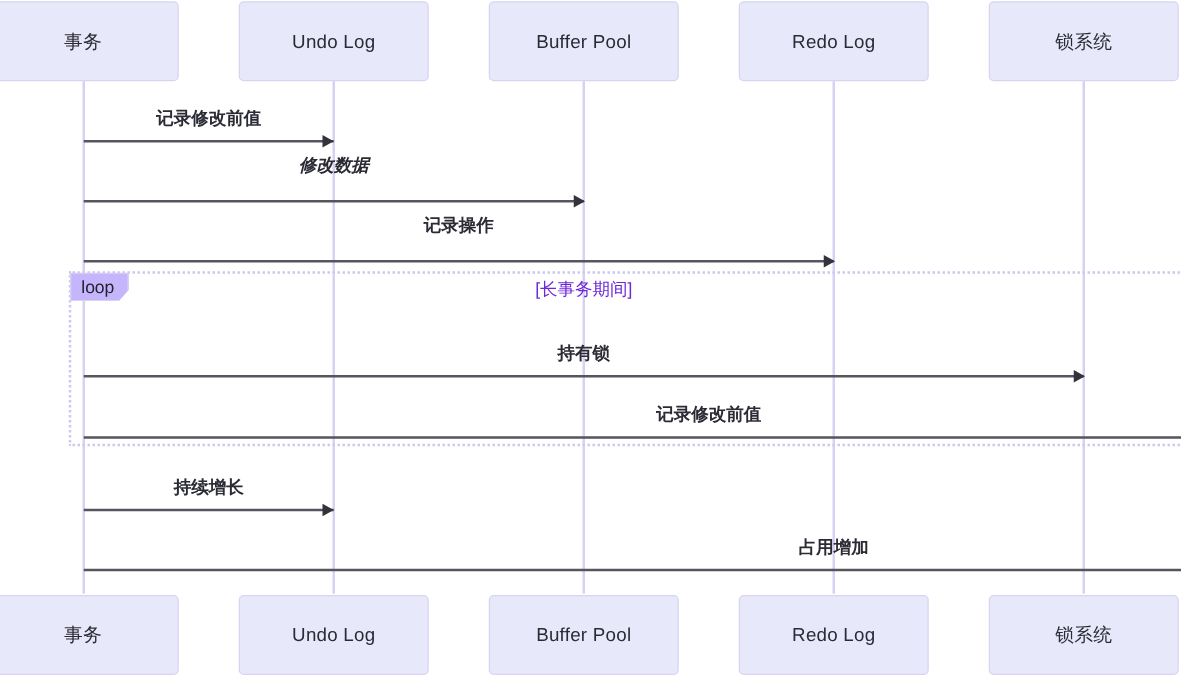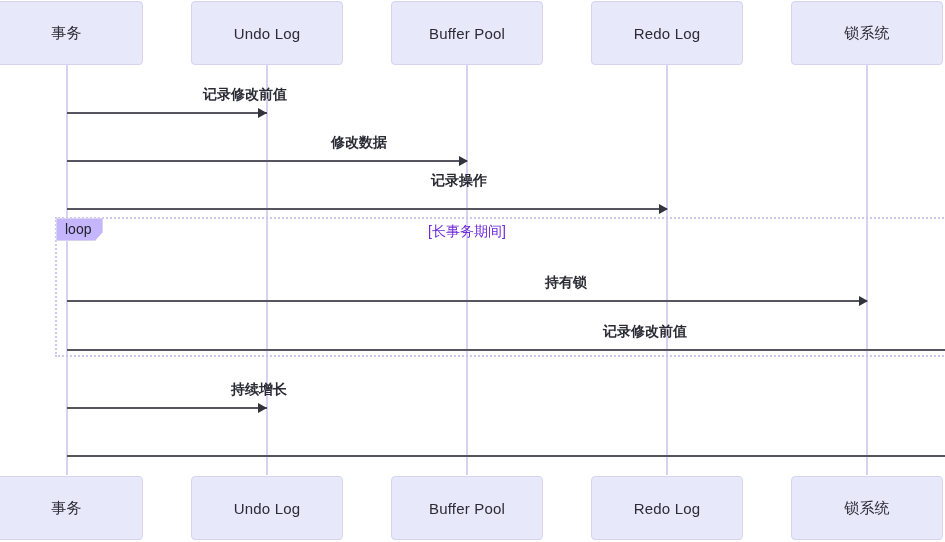--- a/index.html
+++ b/index.html
@@ -46,21 +46,21 @@
     height: 0;
     border-top: 5px solid transparent;
     border-bottom: 5px solid transparent;
     border-left: 9px solid #33333d;
   }
   .msg-label {
     position: absolute;
     font-size: 14px;
     font-weight: bold;
     color: #2b2b35;
-    text-align: right;
+    text-align: center;
     white-space: nowrap;
   }
   .loop-box {
     position: absolute;
     box-sizing: border-box;
     border: 2px dotted #cfc8ee;
     background: transparent;
   }
   .loop-tag {
     position: absolute;
@@ -99,39 +99,40 @@
   <div class="participant" style="left:-10px; top:1px; width:153px; height:64px;">事务</div>
   <div class="participant" style="left:191px; top:1px; width:152px; height:64px;">Undo Log</div>
   <div class="participant" style="left:391px; top:1px; width:152px; height:64px;">Buffer Pool</div>
   <div class="participant" style="left:591px; top:1px; width:152px; height:64px;">Redo Log</div>
   <div class="participant" style="left:791px; top:1px; width:152px; height:64px;">锁系统</div>
 
   <div class="msg-label" style="left:167px; top:86px; width:240px; margin-left:-120px;">记录修改前值</div>
   <div class="msg-line" style="left:67px; top:112px; width:200px;"></div>
   <div class="msg-arrow" style="left:258px; top:108px;"></div>
 
-  <div class="msg-label" style="left:267px; top:134px; width:240px; margin-left:-120px;">修改数据</div>
+  <div class="msg-label" style="left:267px; top:124px; width:240px; margin-left:-120px;font-style:italic;">修改数据</div>
   <div class="msg-line" style="left:67px; top:160px; width:400px;"></div>
   <div class="msg-arrow" style="left:459px; top:156px;"></div>
 
   <div class="msg-label" style="left:367px; top:172px; width:240px; margin-left:-120px;">记录操作</div>
   <div class="msg-line" style="left:67px; top:208px; width:600px;"></div>
   <div class="msg-arrow" style="left:659px; top:204px;"></div>
 
   <div class="msg-label" style="left:467px; top:274px; width:240px; margin-left:-120px;">持有锁</div>
   <div class="msg-line" style="left:67px; top:300px; width:800px;"></div>
   <div class="msg-arrow" style="left:859px; top:296px;"></div>
 
   <div class="msg-label" style="left:567px; top:323px; width:240px; margin-left:-120px;">记录修改前值</div>
   <div class="msg-line" style="left:67px; top:349px; width:880px;"></div>
 
   <div class="msg-label" style="left:167px; top:381px; width:240px; margin-left:-120px;">持续增长</div>
   <div class="msg-line" style="left:67px; top:407px; width:200px;"></div>
   <div class="msg-arrow" style="left:258px; top:403px;"></div>
 
+  <div class="msg-label" style="left:667px; top:429px; width:240px; margin-left:-120px;">占用增加</div>
   <div class="msg-line" style="left:67px; top:455px; width:880px;"></div>
 
   <div class="participant" style="left:-10px; top:476px; width:153px; height:64px;">事务</div>
   <div class="participant" style="left:191px; top:476px; width:152px; height:64px;">Undo Log</div>
   <div class="participant" style="left:391px; top:476px; width:152px; height:64px;">Buffer Pool</div>
   <div class="participant" style="left:591px; top:476px; width:152px; height:64px;">Redo Log</div>
   <div class="participant" style="left:791px; top:476px; width:152px; height:64px;">锁系统</div>
 
 </div>
 

